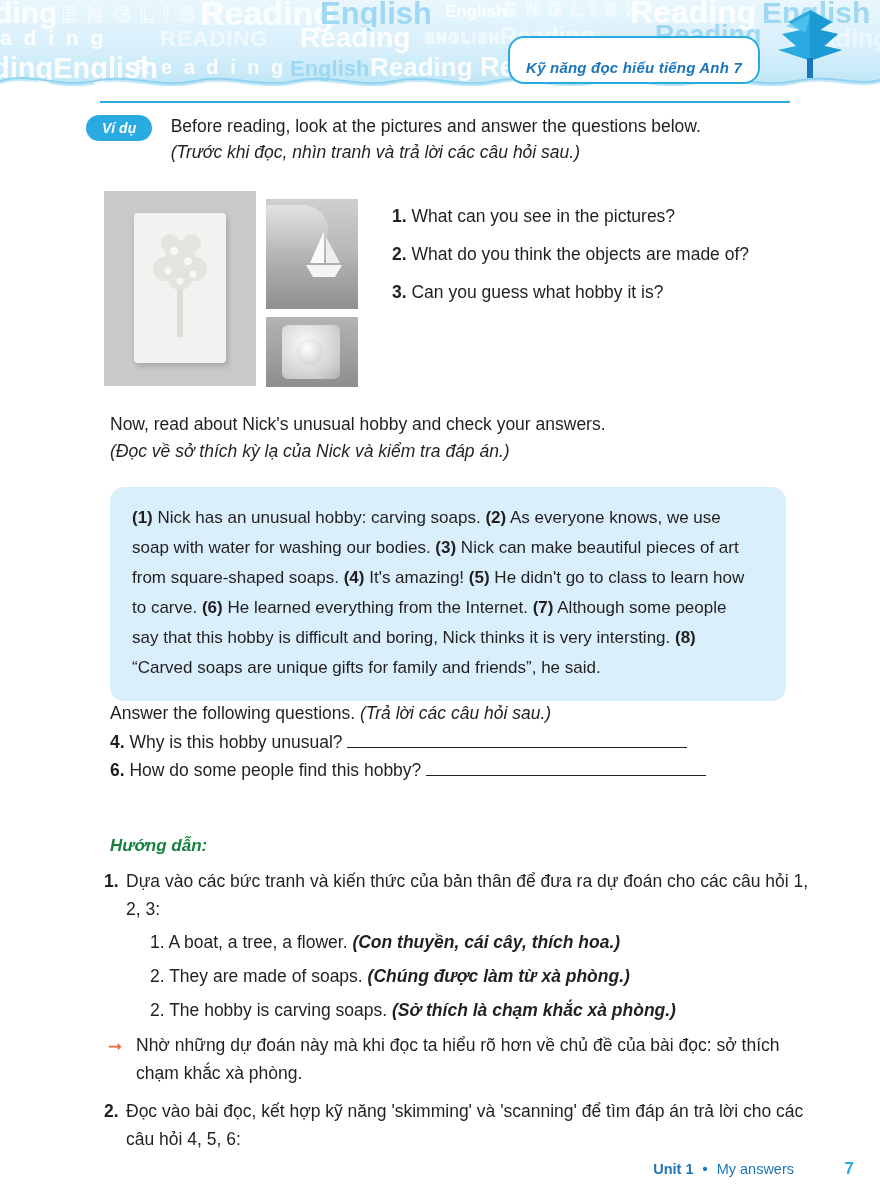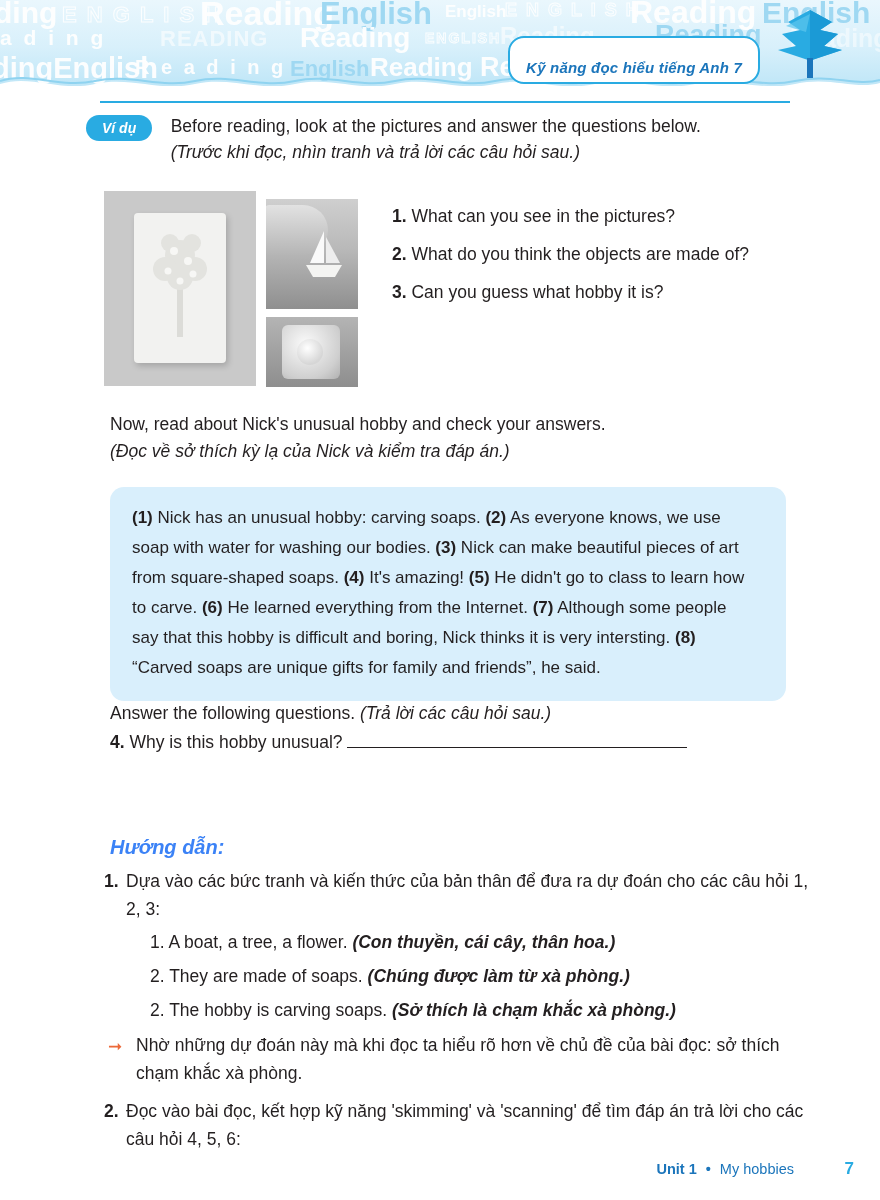--- a/index.html
+++ b/index.html
@@ -249,24 +249,24 @@
     display: inline-block;
     border-bottom: 1.5px solid #231f20;
     height: 14px;
     vertical-align: baseline;
   }
 
   .huongdan {
     position: absolute;
     top: 735px;
     left: 110px;
-    color: #3b82f6;
+    color: #15803d;
     font-weight: 700;
     font-style: italic;
-    font-size: 20px;
+    font-size: 17px;
   }
 
   .guide {
     position: absolute;
     top: 766px;
     left: 104px;
     width: 706px;
     font-size: 17.5px;
     line-height: 28px;
   }
@@ -456,33 +456,38 @@
     <div class="lead">
       <span>Answer the following questions.</span>
       <span class="vn">(Trả lời các câu hỏi sau.)</span>
     </div>
 
     <div class="aq">
       <span class="num">4.</span>
       <span>Why is this hobby unusual?</span>
       <span class="rule" style="width:340px;"></span>
     </div>
+    <div class="aq">
+      <span class="num">6.</span>
+      <span>How do some people find this hobby?</span>
+      <span class="rule" style="width:280px;"></span>
+    </div>
   </div>
 
   <div class="huongdan">Hướng dẫn:</div>
 
   <div class="guide">
     <div class="g-item">
       <span class="gnum">1.</span>
       <span>Dựa vào các bức tranh và kiến thức của bản thân để đưa ra dự đoán cho các câu hỏi 1, 2, 3:</span>
     </div>
 
     <div class="g-sub">
       <span>1. A boat, a tree, a flower.</span>
-      <span class="it">(Con thuyền, cái cây, thân hoa.)</span>
+      <span class="it">(Con thuyền, cái cây, thích hoa.)</span>
     </div>
     <div class="g-sub">
       <span>2. They are made of soaps.</span>
       <span class="it">(Chúng được làm từ xà phòng.)</span>
     </div>
     <div class="g-sub">
       <span>2. The hobby is carving soaps.</span>
       <span class="it">(Sở thích là chạm khắc xà phòng.)</span>
     </div>
 
@@ -494,18 +499,18 @@
     <div class="g-item" style="margin-top:10px;">
       <span class="gnum">2.</span>
       <span>Đọc vào bài đọc, kết hợp kỹ năng 'skimming' và 'scanning' để tìm đáp án trả lời cho các câu hỏi 4, 5, 6:</span>
     </div>
   </div>
 
   <div class="footer">
     <div class="footer-inner">
       <span class="unit">Unit 1</span>
       <span class="footer-sep">•</span>
-      <span class="sub">My hobbies</span>
+      <span class="sub">My answers</span>
     </div>
     <div class="footer-page">7</div>
   </div>
 
 </div>
 
 </body></html>

